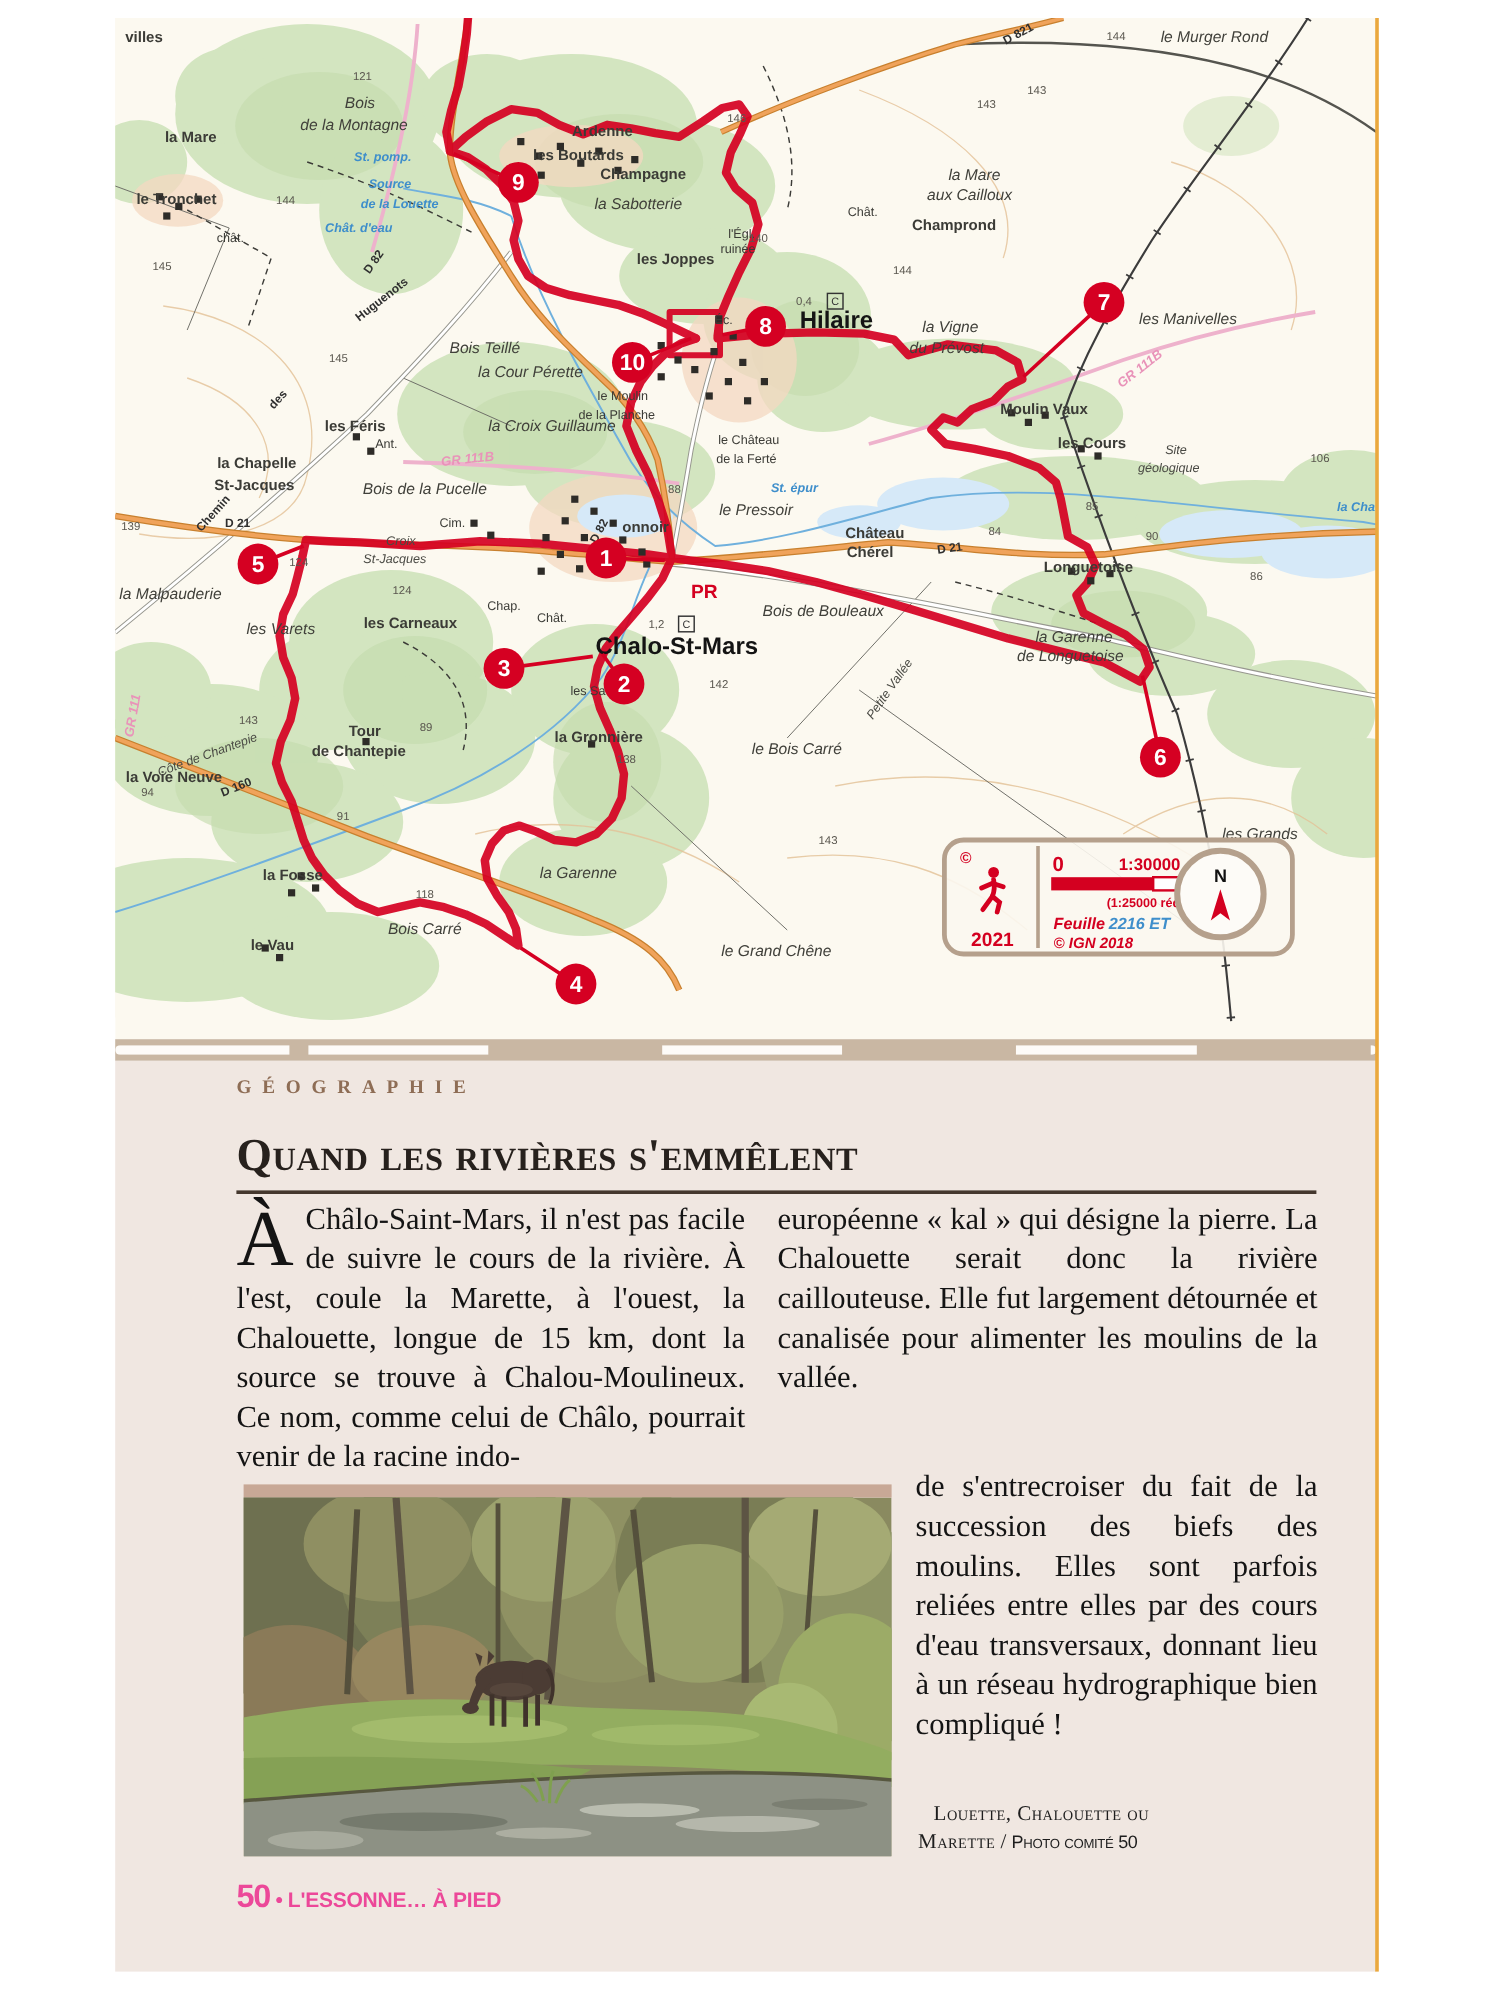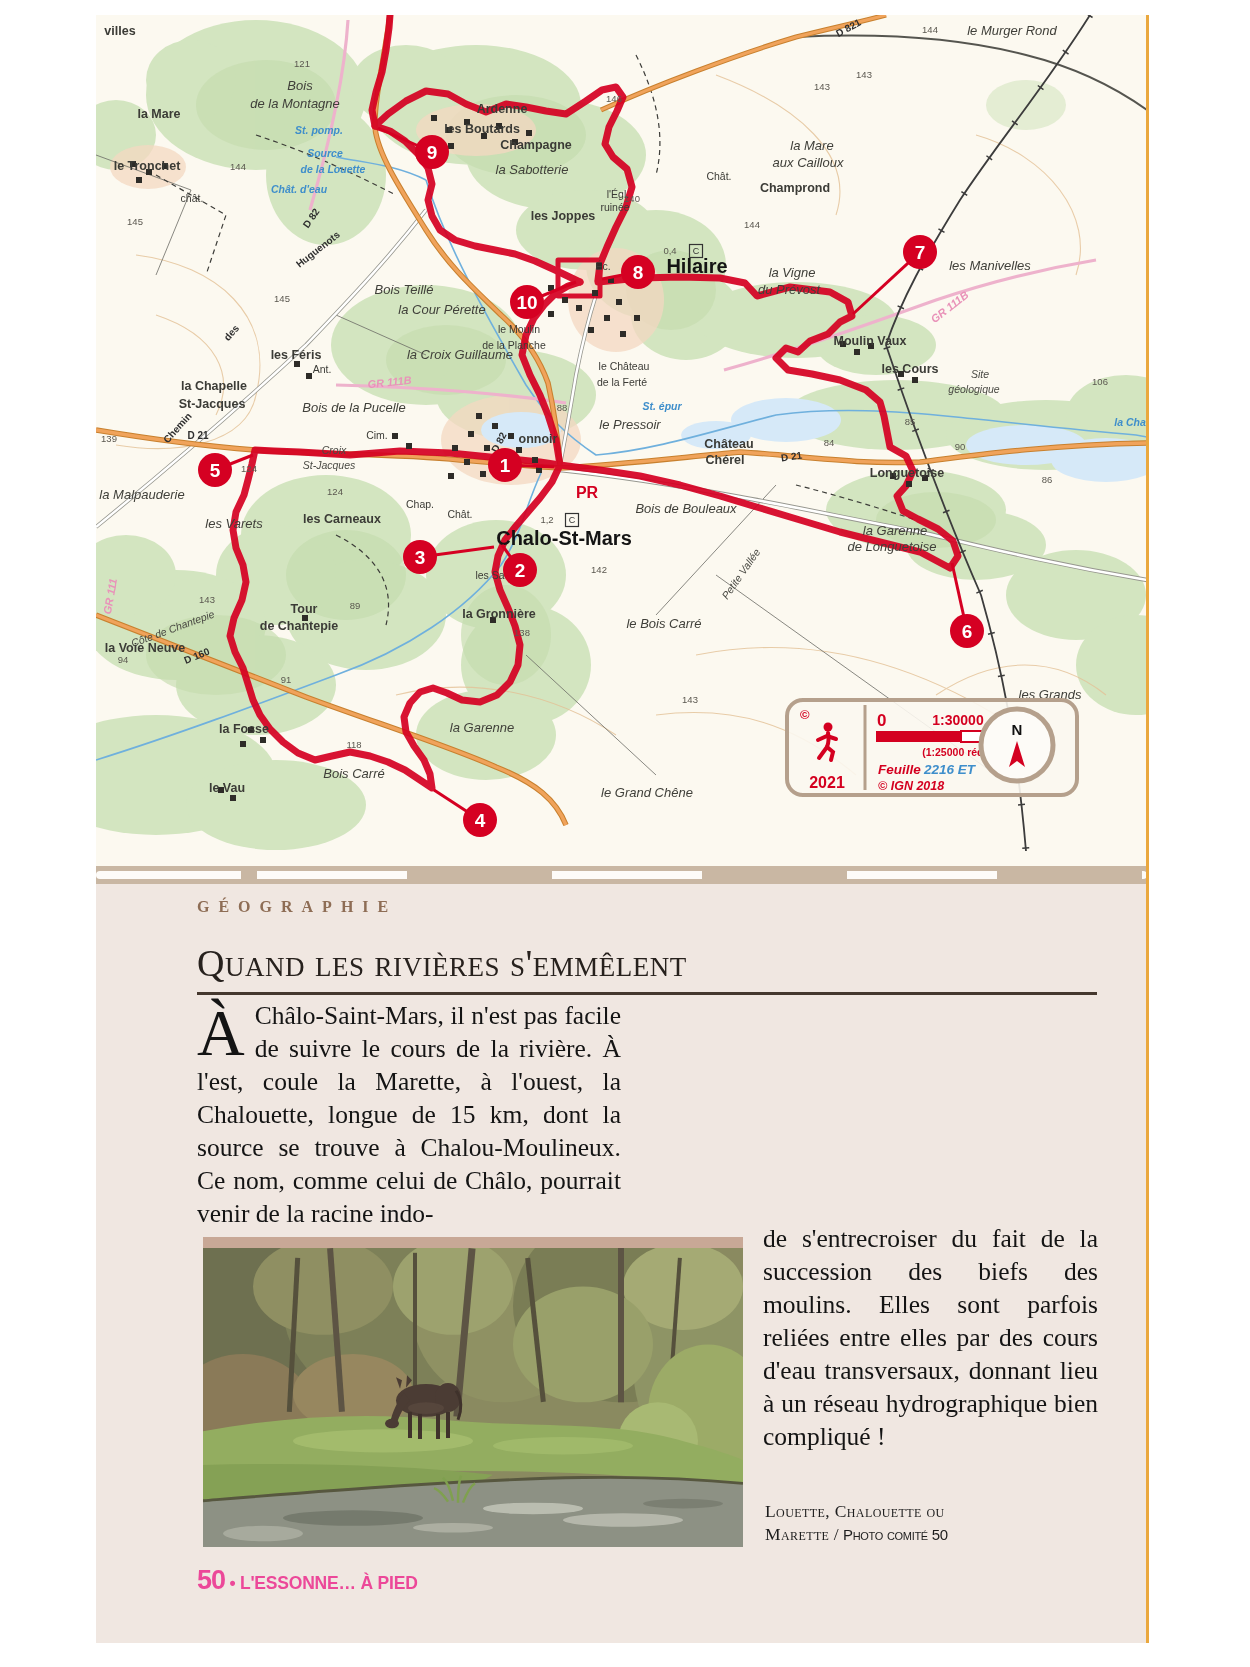--- a/index.html
+++ b/index.html
@@ -30,35 +30,35 @@
   text.red{font-size:16px;font-weight:bold;fill:#d40020;}
   text.cbox{font-size:9px;fill:#333;}
   text.bub{font-family:"Liberation Sans",sans-serif;font-size:19px;font-weight:bold;fill:#fff;text-anchor:middle;}
   .leg-red{font-family:"Liberation Sans",sans-serif;fill:#d40020;font-weight:bold;}
   .leg-it{font-family:"Liberation Sans",sans-serif;font-style:italic;font-weight:bold;}
 
   
   #content-bg{left:96px;top:884px;width:1051px;height:759px;background:#f0e7e1;}
   #section-label{left:197px;top:898px;font-family:Liberation Serif, serif;font-weight:bold;
       font-size:16px;letter-spacing:9px;color:#8e6d55;}
-  #article-title{left:197px;top:944px;font-weight:normal;font-variant:small-caps;
+  #article-title{left:197px;top:944px;font-weight:bold;font-variant:small-caps;
       font-size:38px;color:#27211d;letter-spacing:.5px;line-height:1;}
   #title-rule{left:197px;top:992px;width:900px;height:3px;background:#45382e;}
   .bodytext{font-size:25.5px;line-height:33px;color:#141414;text-align:justify;
       -webkit-hyphens:auto;hyphens:auto;}
   #col1{left:197px;top:999px;width:424px;}
   #col2a{left:648px;top:999px;width:450px;}
   #col2a p{margin:0;}
   #col2b{left:763px;top:1222px;width:335px;}
   .dropcap{float:left;font-size:66px;line-height:.72;padding:10px 10px 0 0;font-weight:400;color:#141414;}
 
   #photo-bar{left:203px;top:1237px;width:540px;height:11px;background:#c8a896;}
   #photo{left:203px;top:1248px;width:540px;height:299px;}
   #caption{left:765px;top:1500px;width:333px;font-size:17.5px;line-height:23px;color:#1d1d1d;}
-  .capsc{font-variant:small-caps;letter-spacing:.4px;}
+  .capsc{font-variant:small-caps;letter-spacing:.4px;margin-left:13px;}
   .capcredit{font-family:"Liberation Sans",sans-serif;font-variant:small-caps;font-size:15px;letter-spacing:-.3px;}
   #footer{left:197px;top:1565px;color:#ec4899;font-family:"Liberation Sans",sans-serif;}
   #footer .num{font-size:27px;font-weight:bold;letter-spacing:-1px;}
   #footer .rest{font-size:17.5px;font-weight:bold;letter-spacing:-.2px;}
 </style>
 </head>
 <body>
 
 <div id="page">
 
@@ -462,20 +462,21 @@
 
   <div id="section-label" class="abs">GÉOGRAPHIE</div>
   <div id="article-title" class="abs">Quand les rivières s'emmêlent</div>
   <div id="title-rule" class="abs"></div>
 
   <div id="col1" class="abs bodytext">
     <span class="dropcap">À</span><span>Châlo-Saint-Mars, il n'est pas facile de suivre le cours de la rivière. À l'est, coule la Marette, à l'ouest, la Chalouette, longue de 15 km, dont la source se trouve à Chalou-Moulineux. Ce nom, comme celui de Châlo, pourrait venir de la racine indo-</span>
   </div>
 
   <div id="col2a" class="abs bodytext">
+    <p>européenne « kal » qui désigne la pierre. La Chalouette serait donc la rivière caillouteuse. Elle fut largement détournée et canalisée pour alimenter les moulins de la vallée.</p>
   </div>
 
   <div id="col2b" class="abs bodytext">de s'entrecroiser du fait de la succession des biefs des moulins. Elles sont parfois reliées entre elles par des cours d'eau transversaux, donnant lieu à un réseau hydrographique bien compliqué !</div>
 
   <div id="photo-bar" class="abs"></div>
   <div id="photo" class="abs">
     <svg width="540" height="299" viewBox="0 0 540 310" preserveAspectRatio="none">
       <rect width="540" height="310" fill="#8a8a60"></rect>
       <g>
         <ellipse cx="60" cy="80" rx="90" ry="120" fill="#6e7050"></ellipse>

